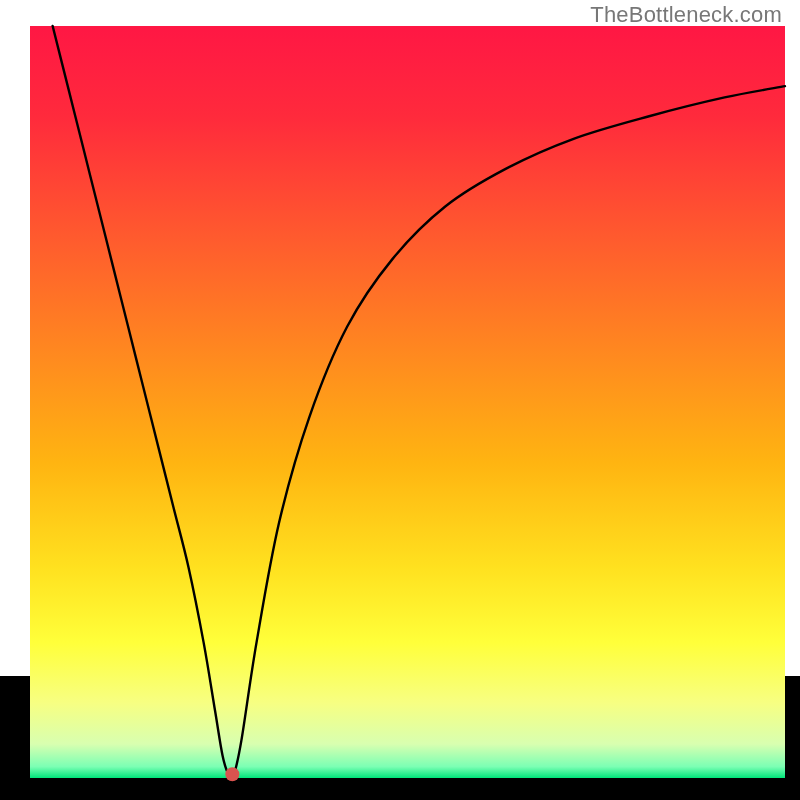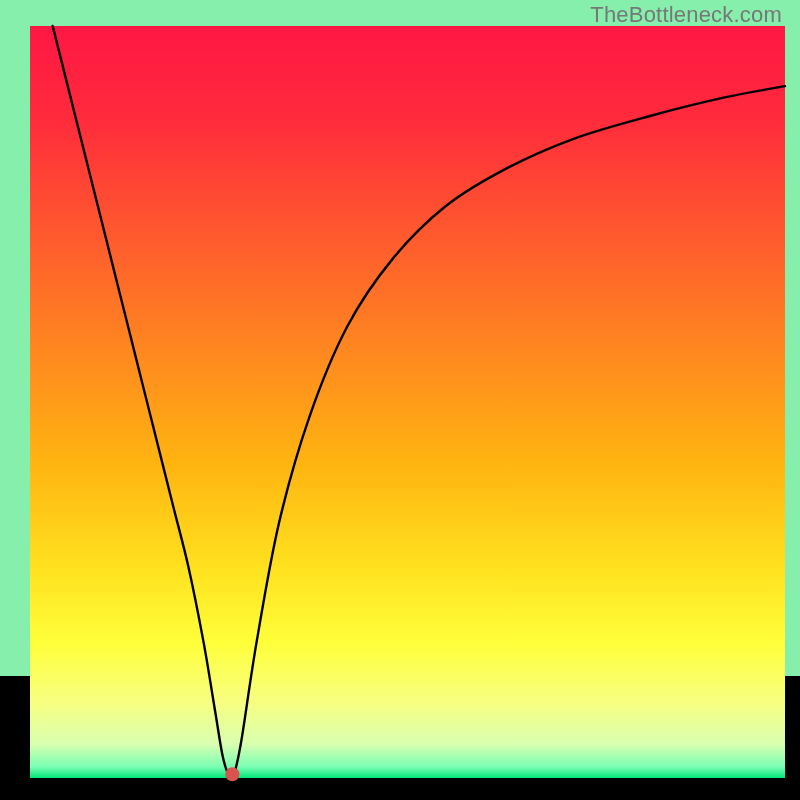--- a/index.html
+++ b/index.html
@@ -8,21 +8,21 @@
     width: 800px;
     height: 800px;
     background: #000;
     overflow: hidden;
     font-family: Arial, Helvetica, sans-serif;
   }
   .frame {
     position: relative;
     width: 800px;
     height: 676px;
-    background: #86efac;
+    background: #ffffff;
   }
   .attribution {
     position: absolute;
     top: 2px;
     right: 18px;
     color: #777;
     font-size: 22px;
     font-weight: 500;
     letter-spacing: 0.2px;
   }

